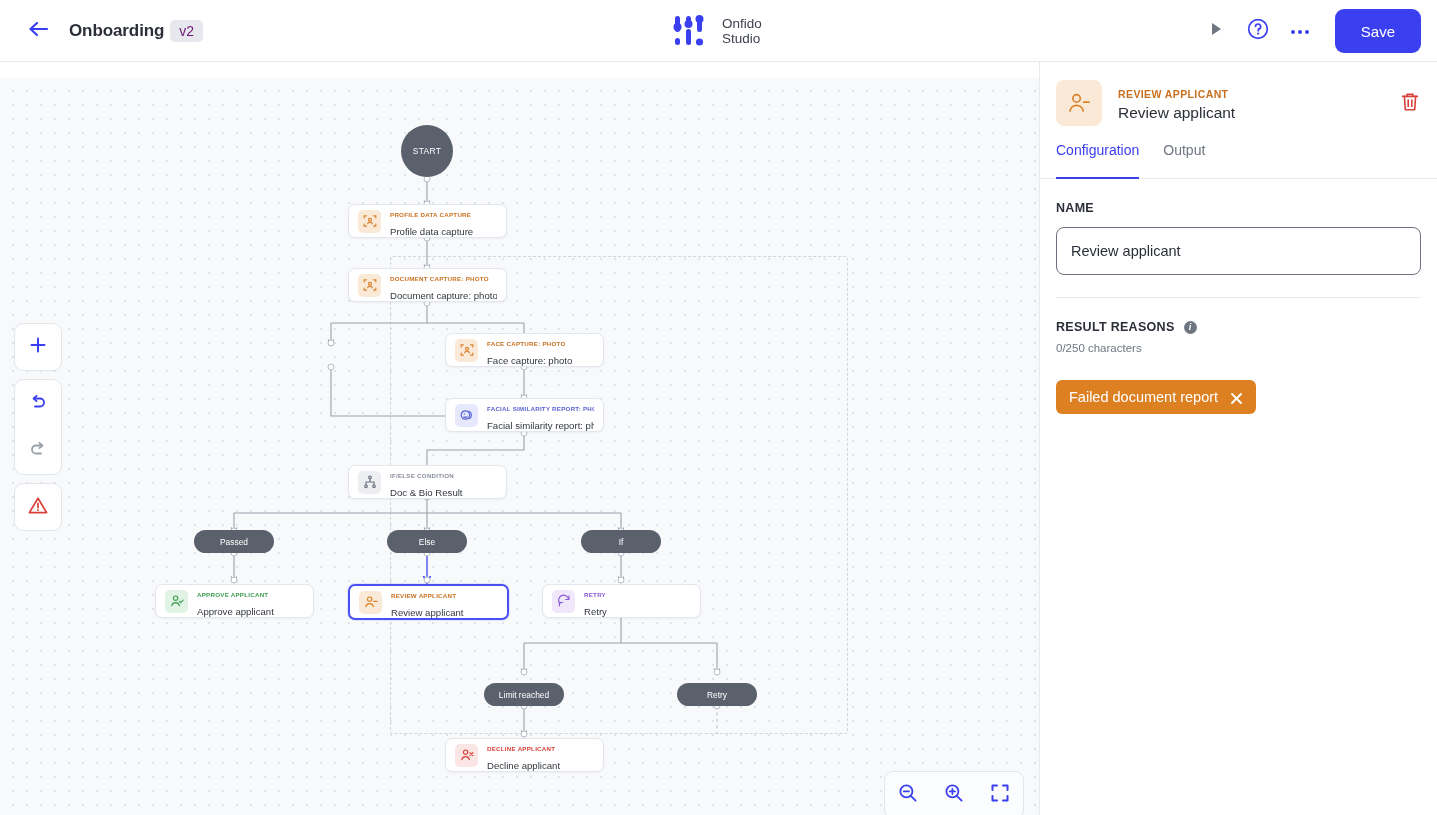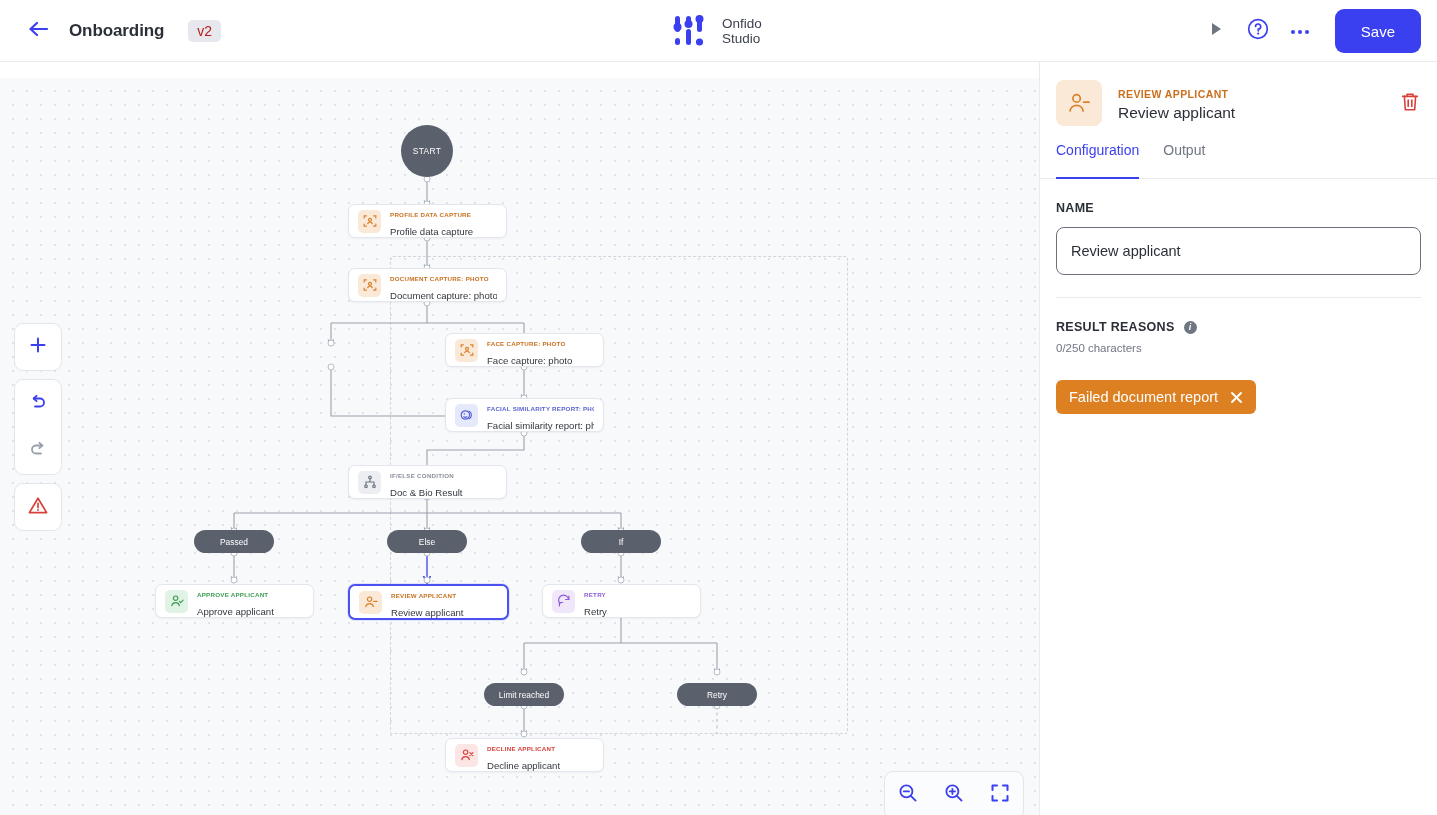--- a/index.html
+++ b/index.html
@@ -20,28 +20,28 @@
     z-index: 40;
   }
   .back-btn {
     position: absolute; left: 24px; top: 16px;
     width: 30px; height: 30px;
     display: flex; align-items: center; justify-content: center;
     cursor: pointer;
   }
   .title-wrap {
     position: absolute; left: 69px; top: 0; height: 62px;
-    display: flex; align-items: center; gap: 24px;
+    display: flex; align-items: center; gap: 6px;
   }
   .proj-title {
     font-size: 17px; font-weight: bold; color: #2b2f38;
     letter-spacing: -0.1px;
   }
   .version-chip {
-    background: #e6e8ed; color: #b91c1c;
+    background: #e6e8ed; color: #701a75;
     font-size: 14px; padding: 4px 9px; border-radius: 5px;
     line-height: 1;
   }
   .brand {
     position: absolute; left: 672px; top: 0; height: 62px;
     display: flex; align-items: center; gap: 12px;
   }
   .brand-logo { width: 38px; height: 32px; }
   .brand-text {
     font-size: 13.5px; color: #3d424d; line-height: 15px;
@@ -238,21 +238,21 @@
     margin-left: 10px; width: 78px;
     background: #e6e8ed; color: #9aa0aa;
     border: none; border-radius: 8px;
     font-size: 14.5px; cursor: pointer;
     font-family: "Liberation Sans", sans-serif;
   }
   .char-count {
     margin-top: 8px; font-size: 11.5px; color: #6f7682;
   }
   .chip {
-    display: inline-flex; align-items: center; gap: 12px;
+    display: inline-flex; align-items: flex-end; gap: 12px;
     margin-top: 26px;
     background: #dd8022; color: #fff;
     border-radius: 6px; padding: 9px 13px;
     font-size: 14.5px;
   }
   .chip-x { cursor: pointer; display: flex; align-items: center; }
 </style>
 </head>
 <body>
 

